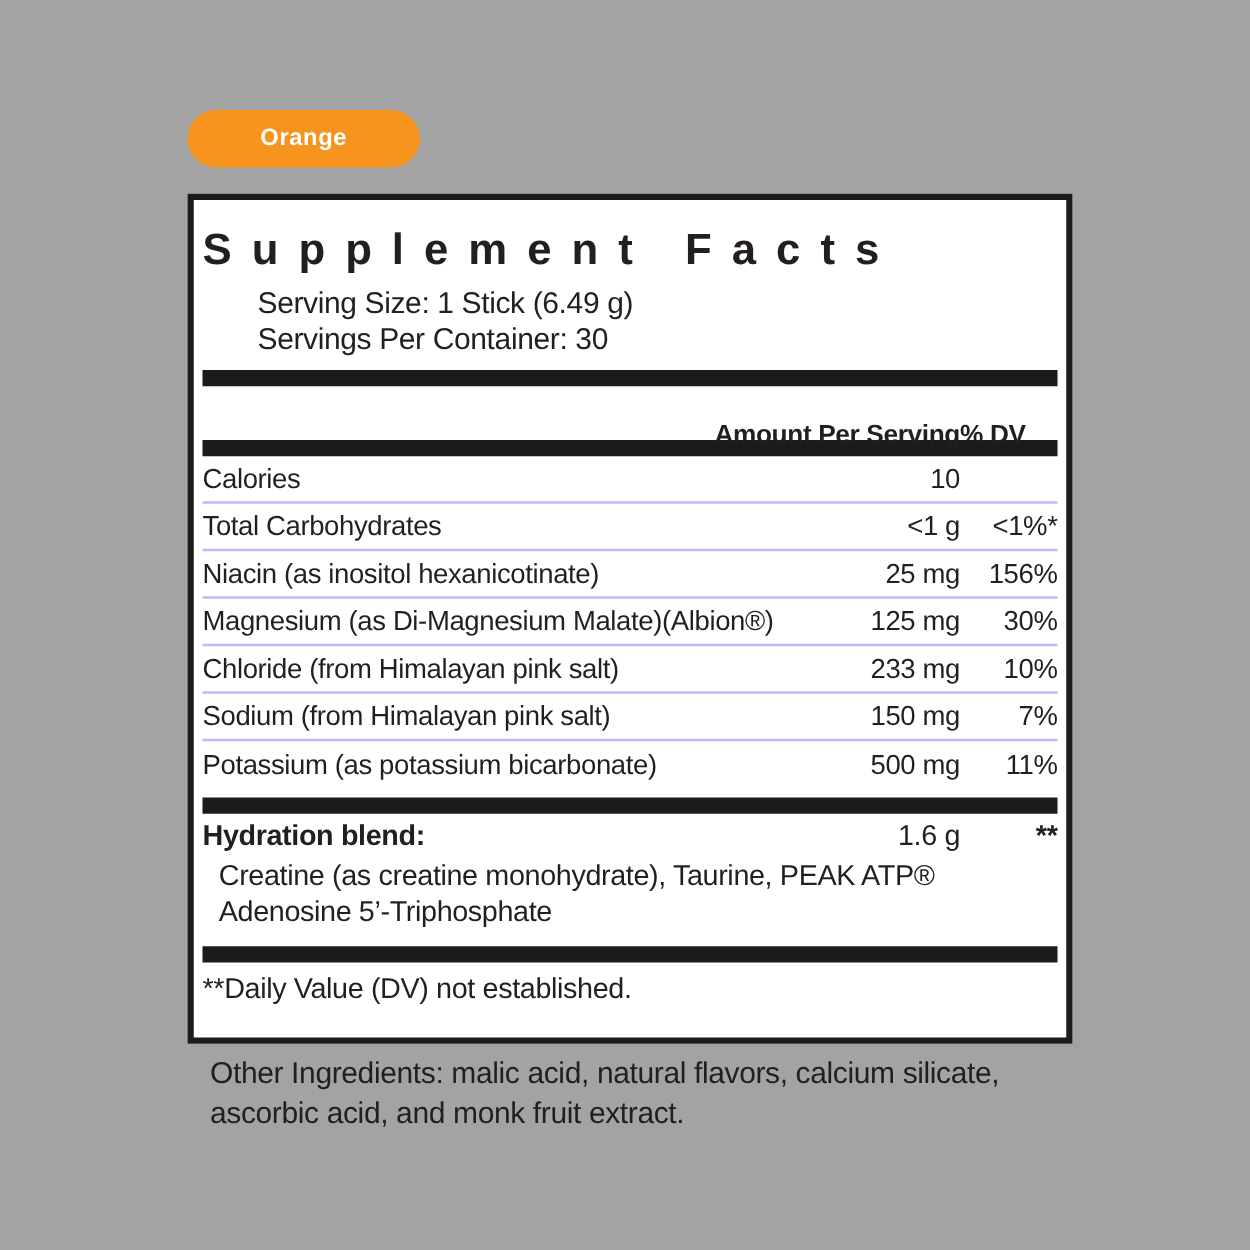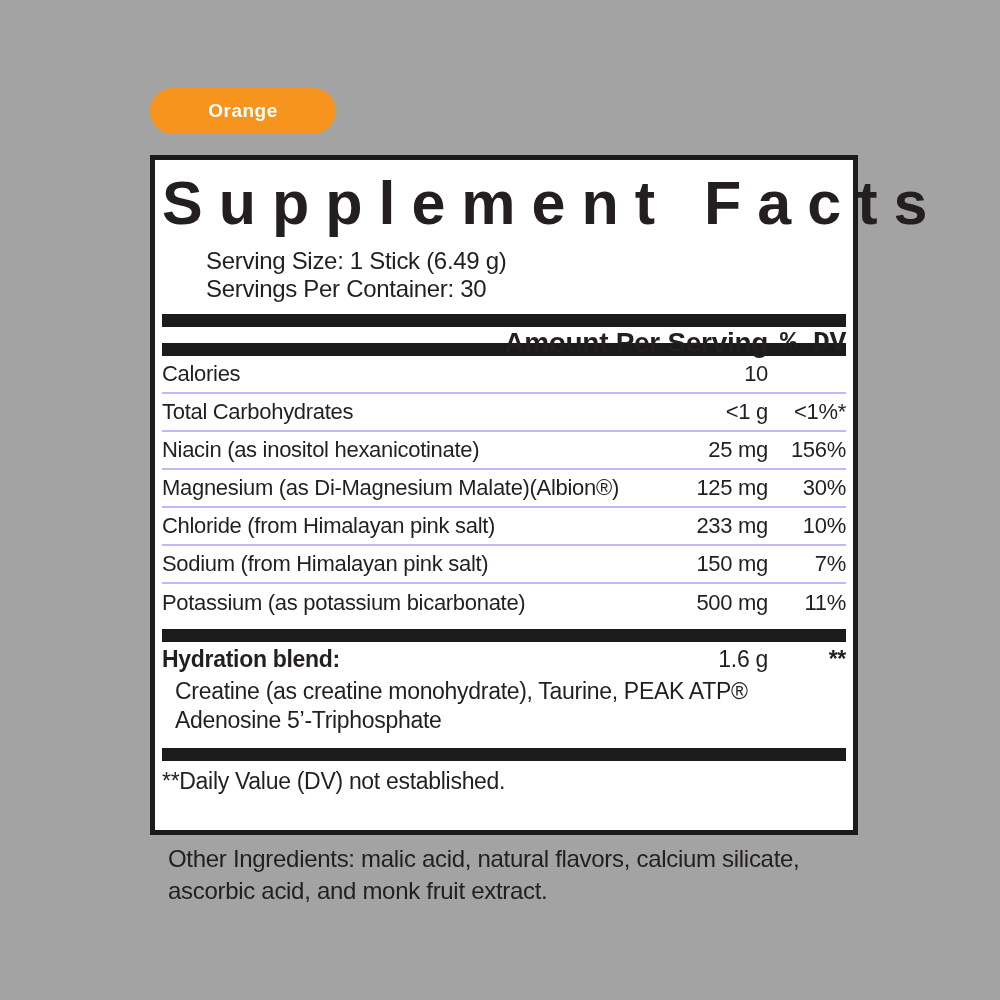--- a/index.html
+++ b/index.html
@@ -34,22 +34,22 @@
   .facts-panel {
     position: absolute;
     left: 150px; top: 155px;
     width: 708px; height: 680px;
     border: 5px solid #1b1b1b;
     background: #ffffff;
     padding: 0 7px;
   }
 
   .facts-title {
-    margin-top: 8px;
-    font-size: 61px;
+    margin-top: 20px;
+    font-size: 35px;
     font-weight: bold;
     letter-spacing: 16px;
     white-space: nowrap;
     line-height: 1.15;
     color: #231f20;
   }
 
   .serving-block {
     margin-top: 9px;
     font-size: 24px;
@@ -62,26 +62,27 @@
     height: 13px;
     background: #1b1b1b;
   }
   .bar-1 { margin-top: 10px; }
 
   .col-header {
     display: grid;
     grid-template-columns: 1fr auto 78px;
     align-items: center;
     height: 16px;
-    font-size: 28px;
+    font-size: 21px;
     font-weight: bold;
     letter-spacing: -0.3px;
+    margin-top: 27px;
   }
   .col-header .amount-h { text-align: right; }
-  .col-header .dv-h { text-align: right; font-family: Liberation Mono, monospace; }
+  .col-header .dv-h { text-align: left; }
 
   .nutrient-table { }
   .nutrient-row {
     display: grid;
     grid-template-columns: 1fr 130px 78px;
     align-items: center;
     height: 38px;
     font-size: 22px;
     letter-spacing: -0.3px;
     border-bottom: 2px solid #c4b5fd;

